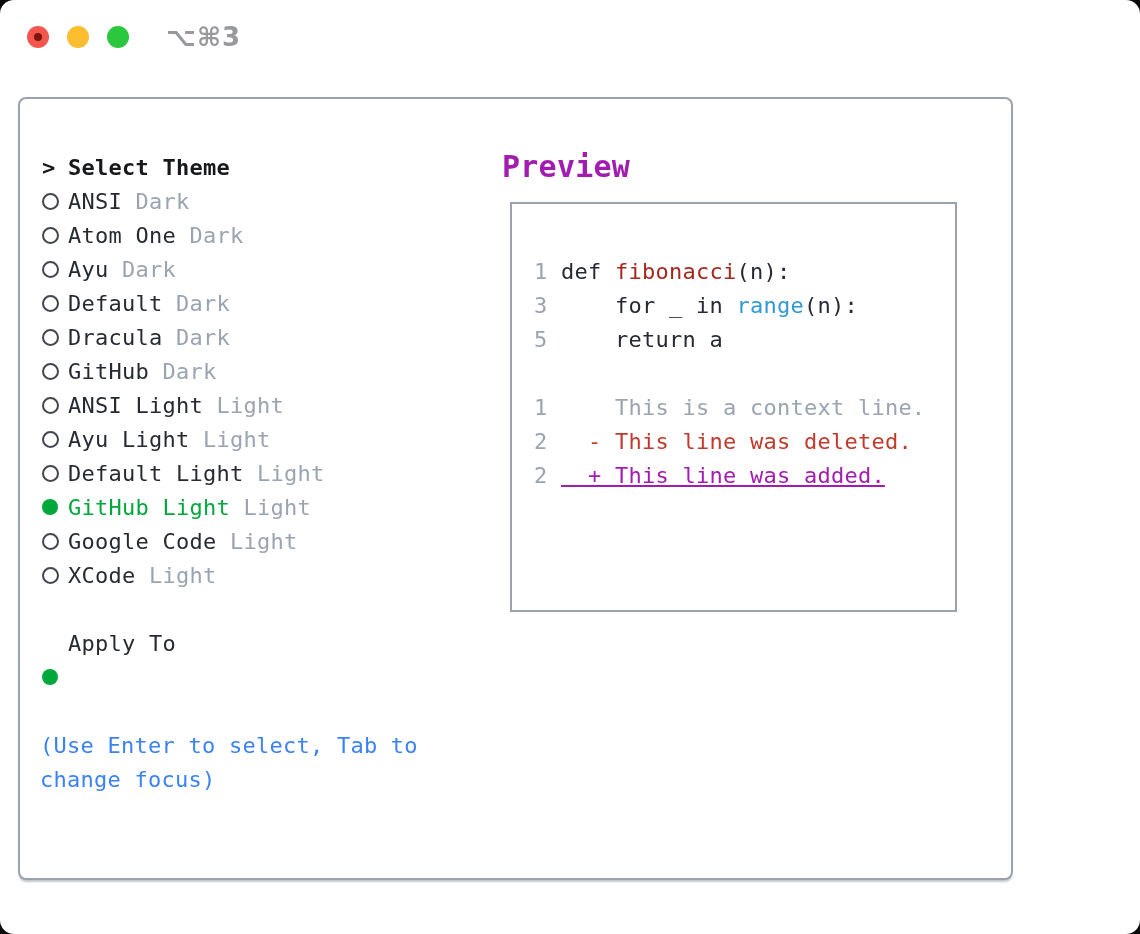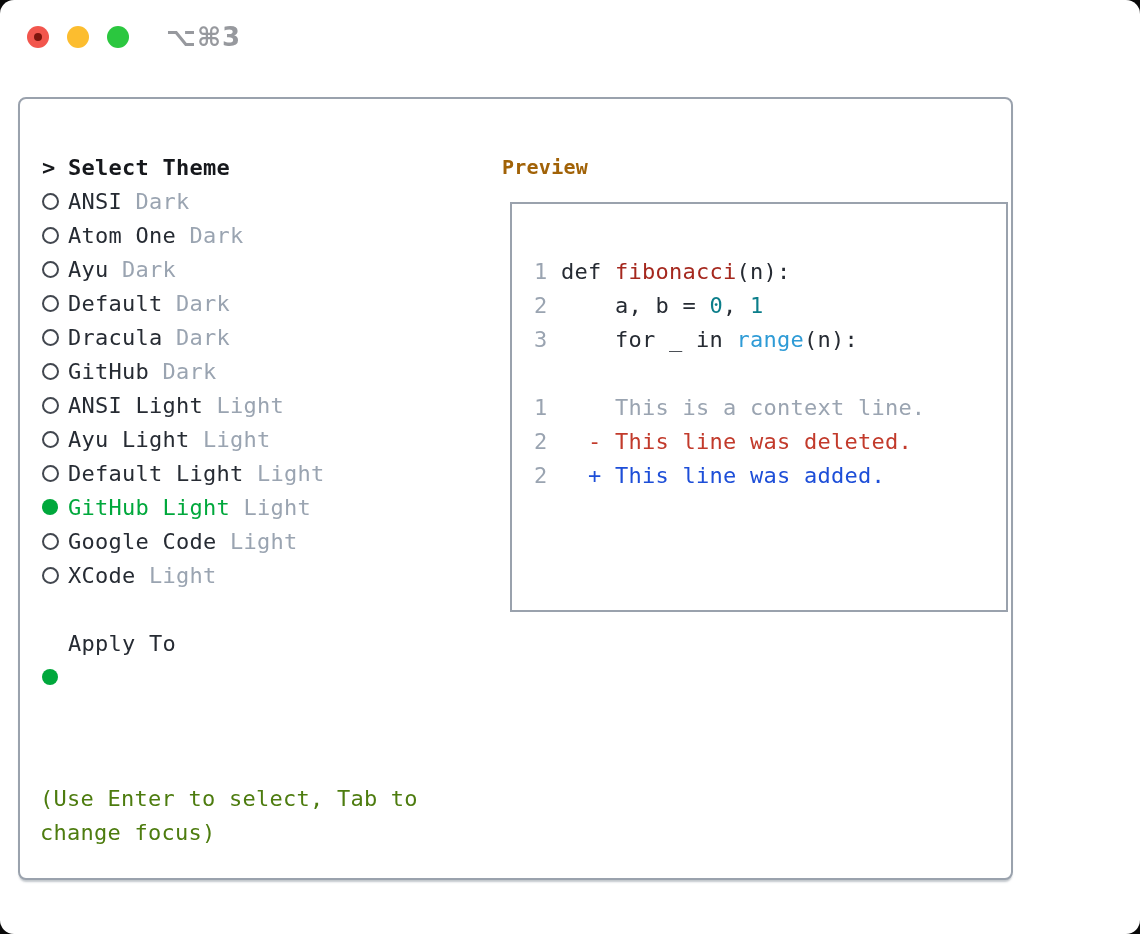--- a/index.html
+++ b/index.html
@@ -38,39 +38,39 @@
     font-size:22px;letter-spacing:.25px;color:#262b33;white-space:pre;}
   .marker{display:inline-flex;width:26px;align-items:center;flex:0 0 26px;}
   .ring{width:13px;height:13px;border:2px solid #42474f;border-radius:50%;box-sizing:content-box;}
   .dot{width:16px;height:16px;border-radius:50%;background:#00a83c;}
   .prompt{font-weight:bold;color:#16181c;font-size:22px;}
   .hdr{font-weight:bold;color:#16181c;text-align:center;}
   .muted{color:#9aa4b1;}
   .sel{color:#00a83c;}
   .theme-list{position:absolute;left:22px;top:51px;}
   .apply-block{position:absolute;left:22px;top:527px;}
-  .help{position:absolute;left:20px;top:683px;font-size:22px;letter-spacing:.25px;
-    line-height:34px;color:#4d7c0f;white-space:pre;}
+  .help{position:absolute;left:20px;top:630px;font-size:22px;letter-spacing:.25px;
+    line-height:34px;color:#3b82f6;white-space:pre;}
   
   .preview-header{position:absolute;left:482px;top:51px;height:34px;line-height:34px;
-    font-size:20px;font-weight:bold;color:#a16207;letter-spacing:.25px;}
+    font-size:30px;font-weight:bold;color:#a21caf;letter-spacing:.25px;}
   .preview-box{
-    position:absolute;left:490px;top:103px;width:498px;height:410px;
+    position:absolute;left:490px;top:103px;width:447px;height:410px;
     border:2px solid #9aa2ad;background:#fff;box-sizing:border-box;
   }
   .code{position:absolute;left:22px;top:51px;font-size:22px;letter-spacing:.25px;}
   .code-line{height:34px;line-height:34px;white-space:pre;color:#262b33;}
   .ln{display:inline-block;width:27px;color:#9aa4b1;}
   .tok-t{color:#262b33;}
   .tok-fn{color:#a5281e;}
   .tok-num{color:#0b7e8a;}
   .tok-bi{color:#2e9bd6;text-align:right;}
   .tok-ctx{color:#9aa4b1;margin-top:48px;}
   .tok-del{color:#c23a2b;}
-  .tok-add{color:#1d4ed8;}
+  .tok-add{color:#a21caf;text-decoration:underline;}
 </style>
 </head>
 <body>
 
 <div class="window">
 
   <div class="traffic">
     <div class="tl red"></div>
     <div class="tl yellow"></div>
     <div class="tl green"></div>
@@ -106,22 +106,22 @@
     <div class="row"><span class="marker"><span class="dot"></span></span></div>
       </div>
 
     <div class="help"><div>(Use Enter to select, Tab to</div><div>change focus)</div></div>
 
     <div class="preview-header">Preview</div>
 
     <div class="preview-box">
       <div class="code">
           <div class="code-line"><span class="ln">1</span><span class="tok-t">def </span><span class="tok-fn">fibonacci</span><span class="tok-t">(n):</span></div>
-          <div class="code-line"><span class="ln">2</span><span class="tok-t">    a, b = </span><span class="tok-num">0</span><span class="tok-t">, </span><span class="tok-num">1</span></div>
           <div class="code-line"><span class="ln">3</span><span class="tok-t">    for _ in </span><span class="tok-bi">range</span><span class="tok-t">(n):</span></div>
+          <div class="code-line"><span class="ln">5</span><span class="tok-t">    return a</span></div>
           <div class="code-line"><span class="ln"></span></div>
           <div class="code-line"><span class="ln">1</span><span class="tok-ctx">    This is a context line.</span></div>
           <div class="code-line"><span class="ln">2</span><span class="tok-del">  - This line was deleted.</span></div>
           <div class="code-line"><span class="ln">2</span><span class="tok-add">  + This line was added.</span></div>
         </div>
     </div>
 
   </div>
 </div>
 

